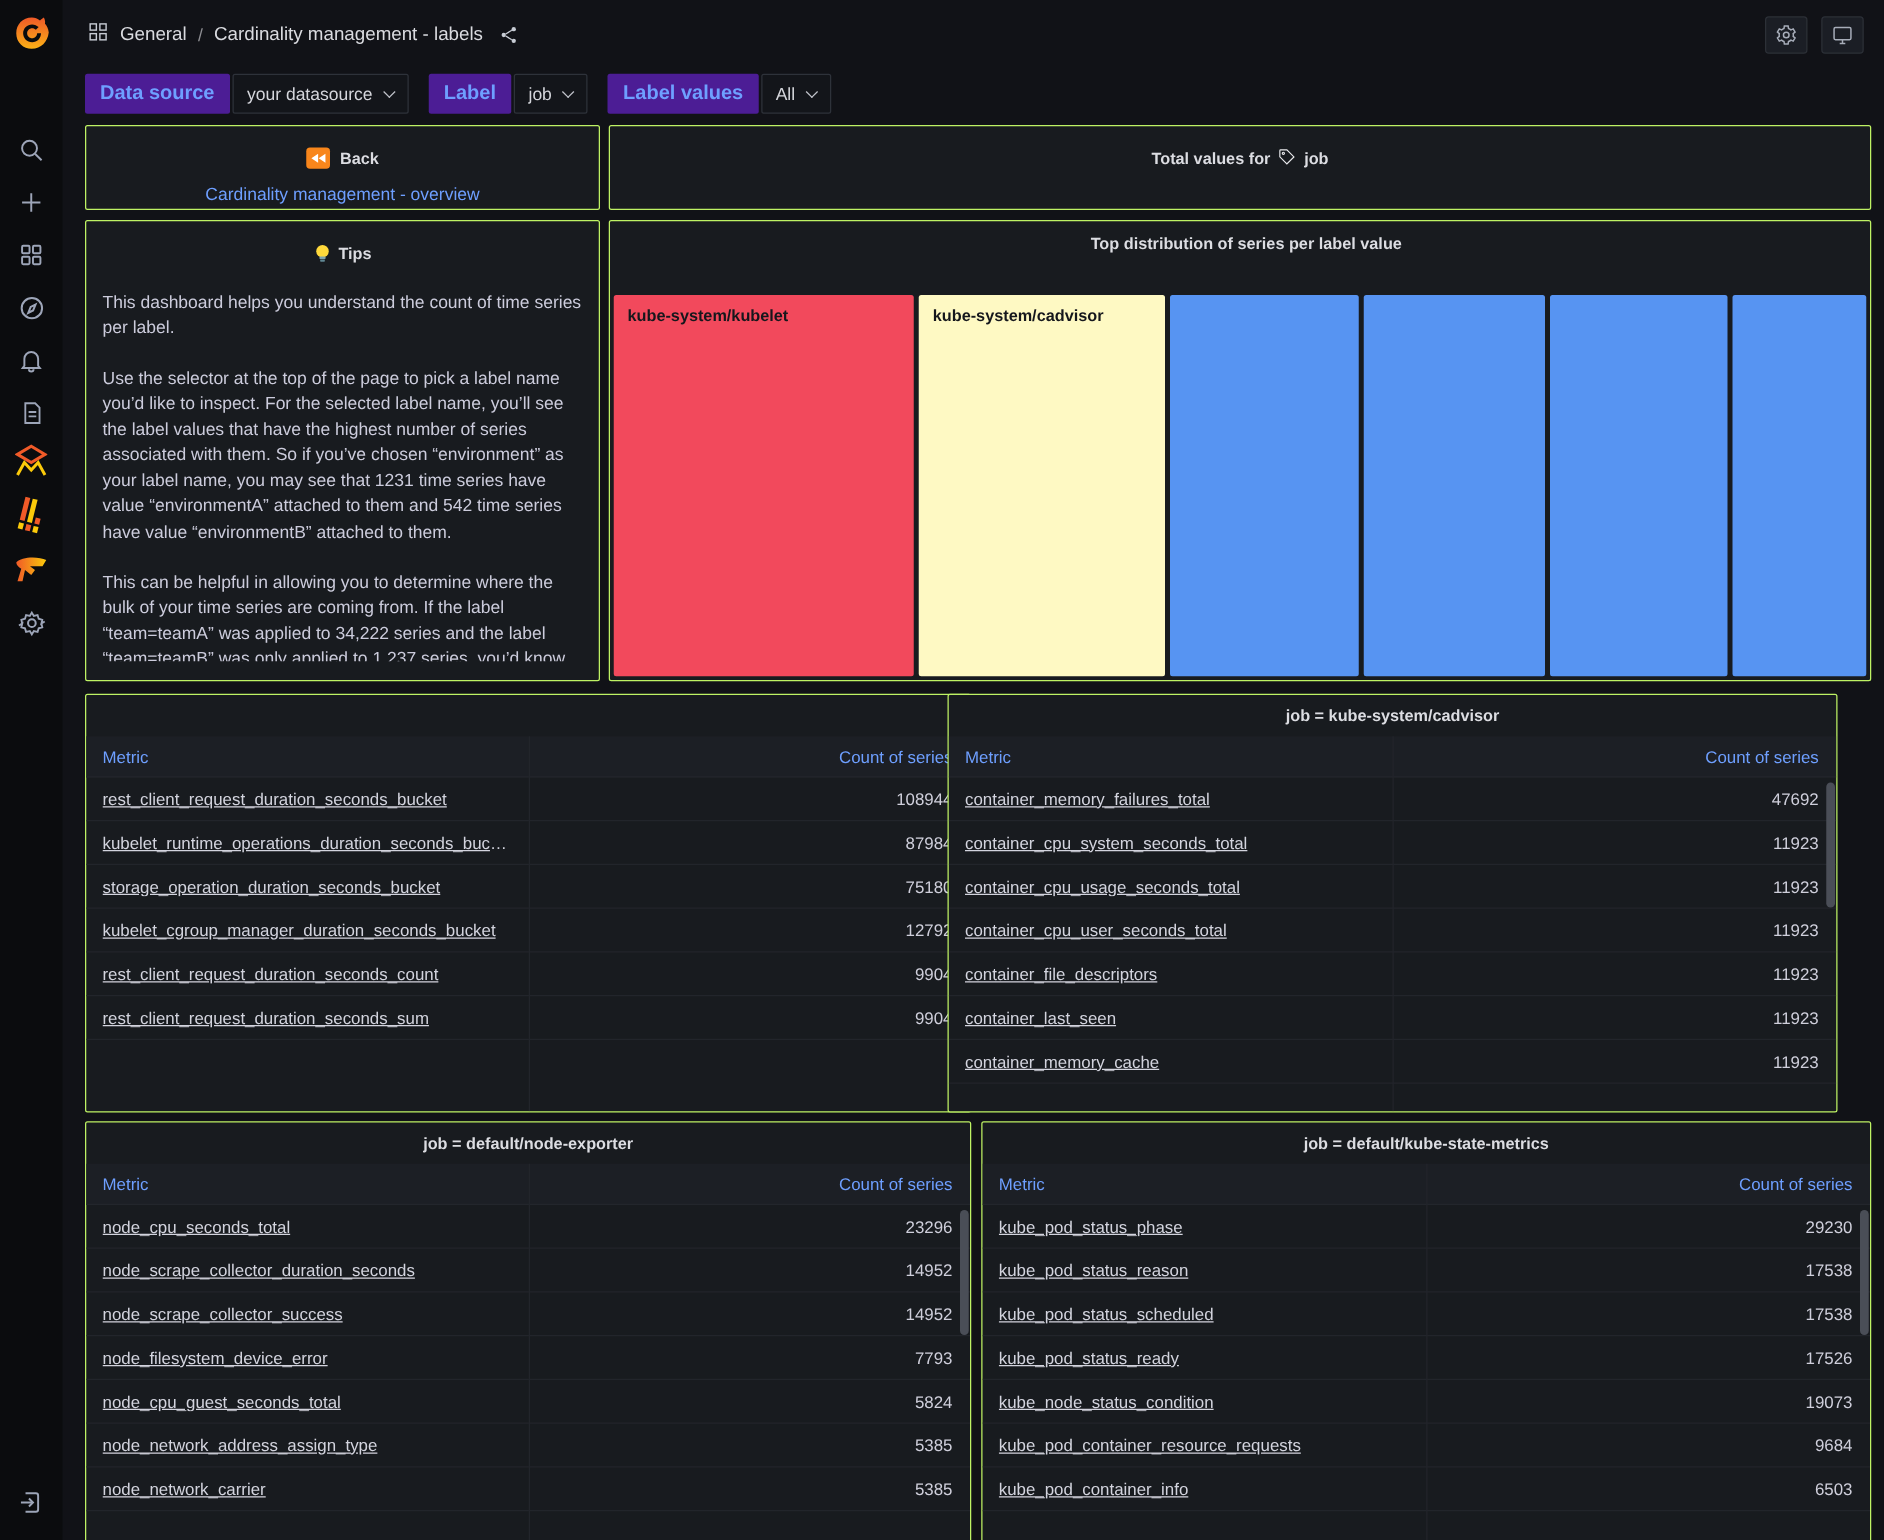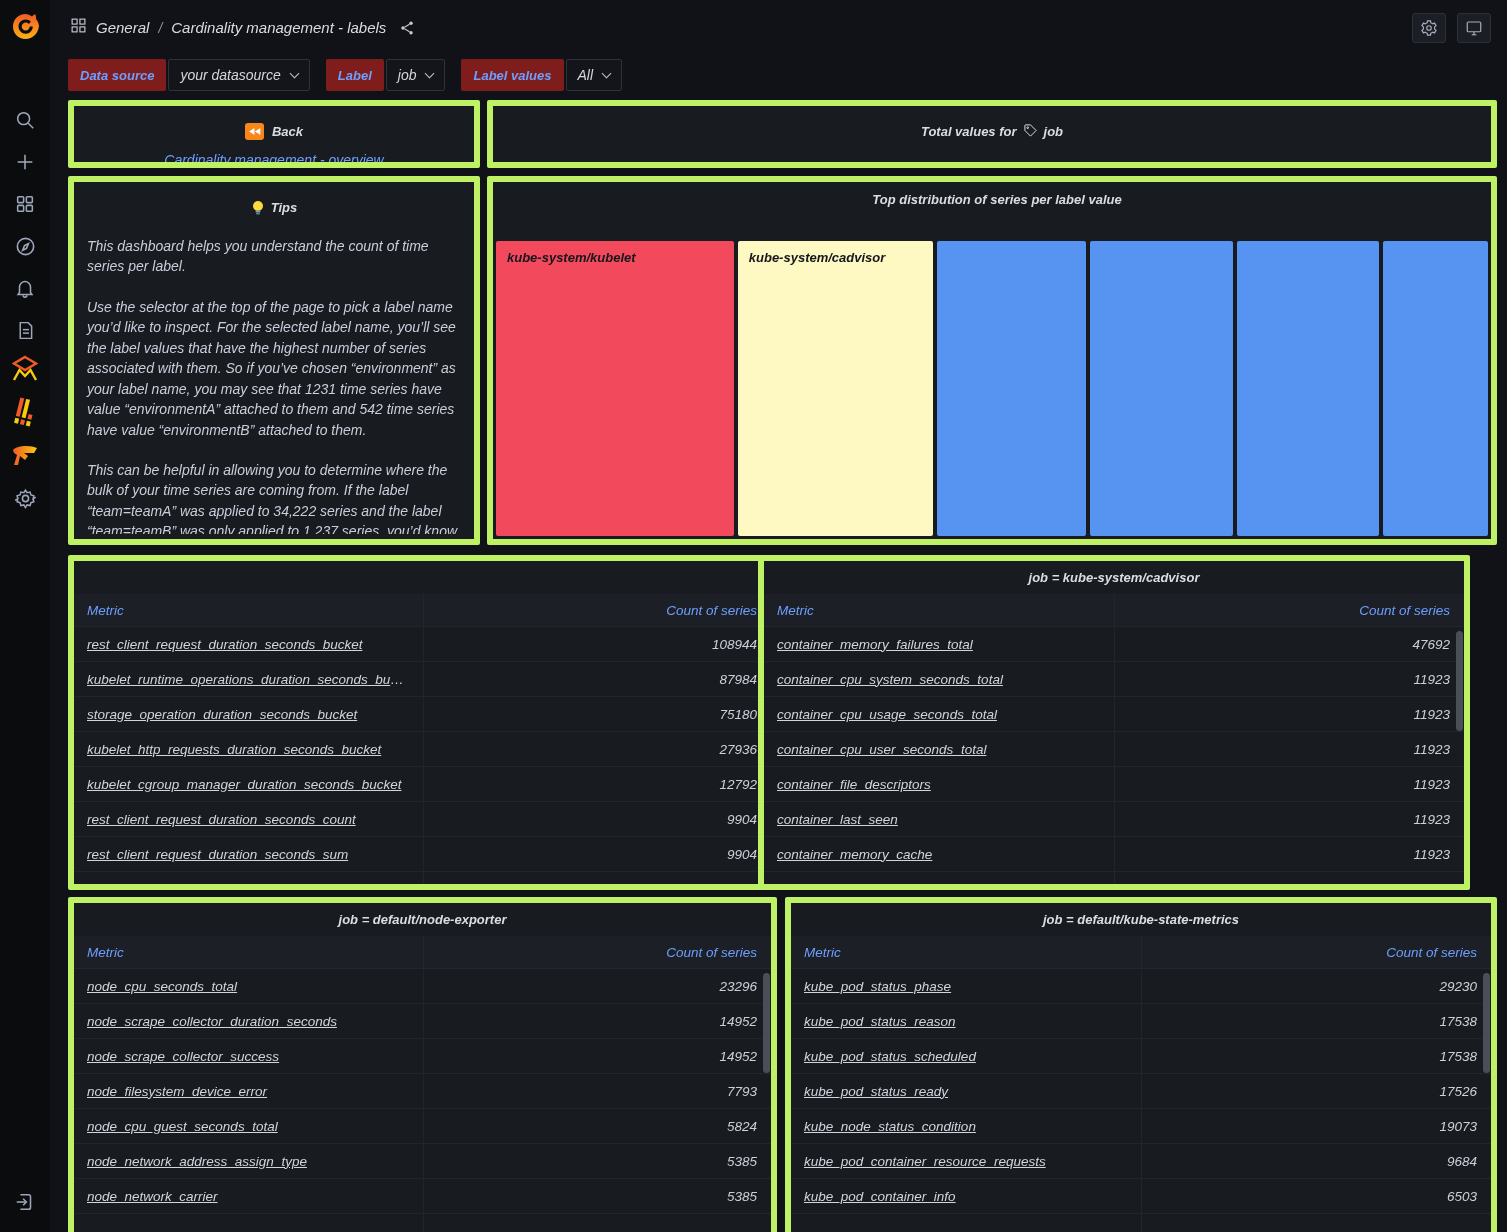--- a/index.html
+++ b/index.html
@@ -9,46 +9,46 @@
   .app { position:relative; width:1507px; height:1232px; }
 
   
   .sidebar { position:absolute; left:0; top:0; width:50px; height:100%; background:#0b0c0e; z-index:5; }
   .logo { position:absolute; left:9px; top:9px; width:32px; height:34px; cursor:pointer; }
   .nav-item { position:absolute; left:0; width:50px; height:28px; display:flex; align-items:center; justify-content:center; cursor:pointer; }
   .nav-item svg { stroke:#9DA5B8; fill:none; stroke-width:1.7; }
   .nav-item.filled svg { stroke:none; }
 
   
-  .main { position:absolute; left:50px; top:0; width:1457px; height:1180px;font-style:italic; }
+  .main { position:absolute; left:50px; top:0; width:1457px; height:1180px; }
 
   .topnav { position:absolute; left:0; top:0; right:0; height:55px; display:flex; align-items:center; padding:0 16px 0 20px; }
   .crumbs { display:flex; align-items:center; gap:9px; }
   .crumbs .apps-ic svg { stroke:#C7CBD4; fill:none; stroke-width:1.6; }
   .crumb { font-size:15px; color:#DADBE0; cursor:pointer; }
   .crumb-sep { color:#8e8e93; font-size:14px; }
   .share-ic { margin-left:4px; cursor:pointer; display:flex; }
   .share-ic svg { stroke:#C7CBD4; fill:#C7CBD4; stroke-width:0; }
   .top-actions { margin-left:auto; display:flex; gap:11px; }
   .icon-btn { width:34px; height:30px; background:#1b1e25; border:1px solid #2c3037; border-radius:3px;
     display:flex; align-items:center; justify-content:center; cursor:pointer; }
   .icon-btn svg { stroke:#A7ADB9; fill:none; stroke-width:1.6; }
 
   
   .toolbar { position:absolute; left:18px; top:59px; display:flex; align-items:center; gap:16px; }
   .var-group { display:flex; gap:2px; }
-  .chip { height:32px; background:#7f1d1d; border-radius:2px; display:flex; align-items:center;
-    padding:0 12px; color:#6E9FFF; font-size:13px; font-weight:700; }
+  .chip { height:32px; background:#4c1d95; border-radius:2px; display:flex; align-items:center;
+    padding:0 12px; color:#6E9FFF; font-size:16px; font-weight:700; }
   .picker { height:32px; background:#13151a; border:1px solid #2e323a; border-radius:2px;
     display:flex; align-items:center; gap:10px; padding:0 11px; font-size:14px; color:#D5D6DC; cursor:pointer; }
   .chev { width:7px; height:7px; border-right:1.5px solid #C2C4CC; border-bottom:1.5px solid #C2C4CC;
     transform:rotate(45deg); margin-top:-4px; }
 
   
-  .panel { position:absolute; background:#181b1f; border:6px solid #bef264; border-radius:2px; overflow:hidden; }
+  .panel { position:absolute; background:#181b1f; border:1px solid #bef264; border-radius:2px; overflow:hidden; }
   .ptitle { height:33px; display:flex; align-items:center; justify-content:center; gap:6px;
     font-size:13px; font-weight:700; color:#DCDDE2; cursor:pointer; }
 
   .p-back   { left:18px;  top:100px; width:412px;  height:68px; }
   .p-total  { left:437px; top:100px; width:1010px; height:68px; }
   .p-tips   { left:18px;  top:176px; width:412px;  height:369px; }
   .p-dist   { left:437px; top:176px; width:1010px; height:369px;padding-left:10px; }
   .p-t1 { left:18px;  top:555px; width:709px;  height:335px; }
   .p-t2 { left:708px; top:555px; width:712px;  height:335px; }
   .p-t3 { left:18px;  top:897px; width:709px;  height:400px; }
@@ -334,26 +334,20 @@
               <div class="tcell count">87984</div>
             </div>
             <div class="trow">
               <div class="tcell metric">
                 <a>storage_operation_duration_seconds_bucket</a>
               </div>
               <div class="tcell count">75180</div>
             </div>
             <div class="trow">
               <div class="tcell metric">
-                <a>kubelet_http_requests_duration_seconds_bucket</a>
-              </div>
-              <div class="tcell count">27936</div>
-            </div>
-            <div class="trow">
-              <div class="tcell metric">
                 <a>kubelet_cgroup_manager_duration_seconds_bucket</a>
               </div>
               <div class="tcell count">12792</div>
             </div>
             <div class="trow">
               <div class="tcell metric">
                 <a>rest_client_request_duration_seconds_count</a>
               </div>
               <div class="tcell count">9904</div>
             </div>

